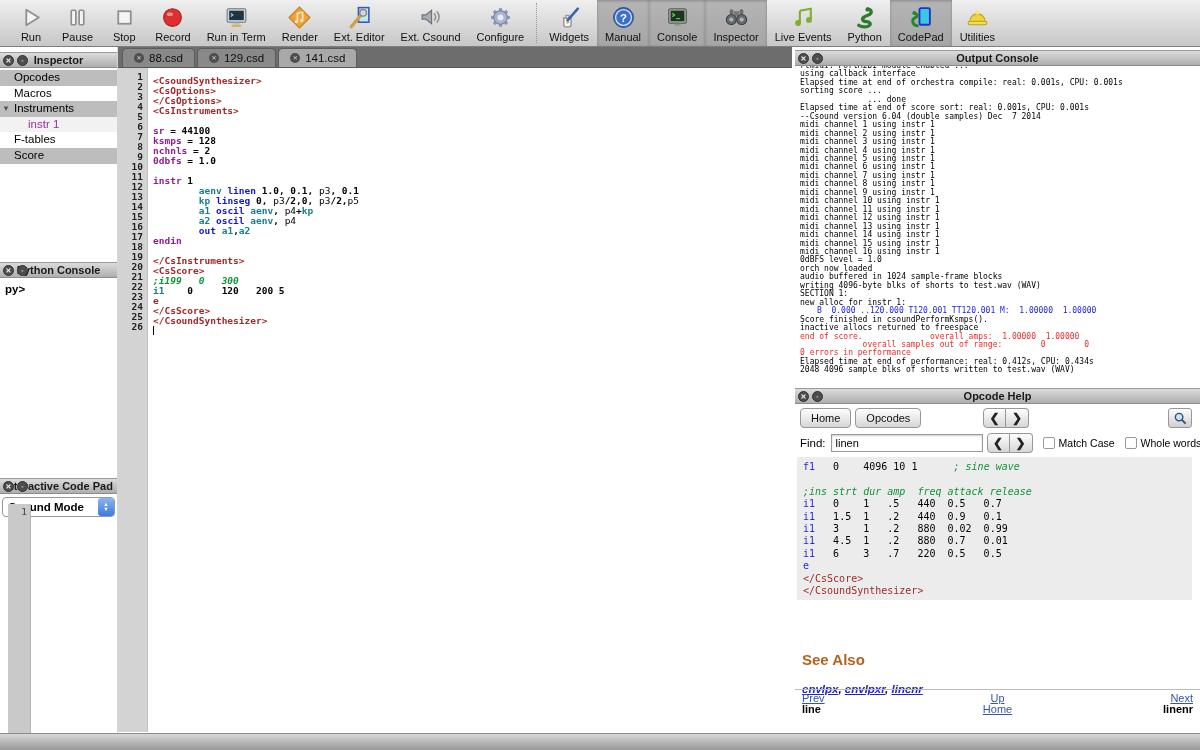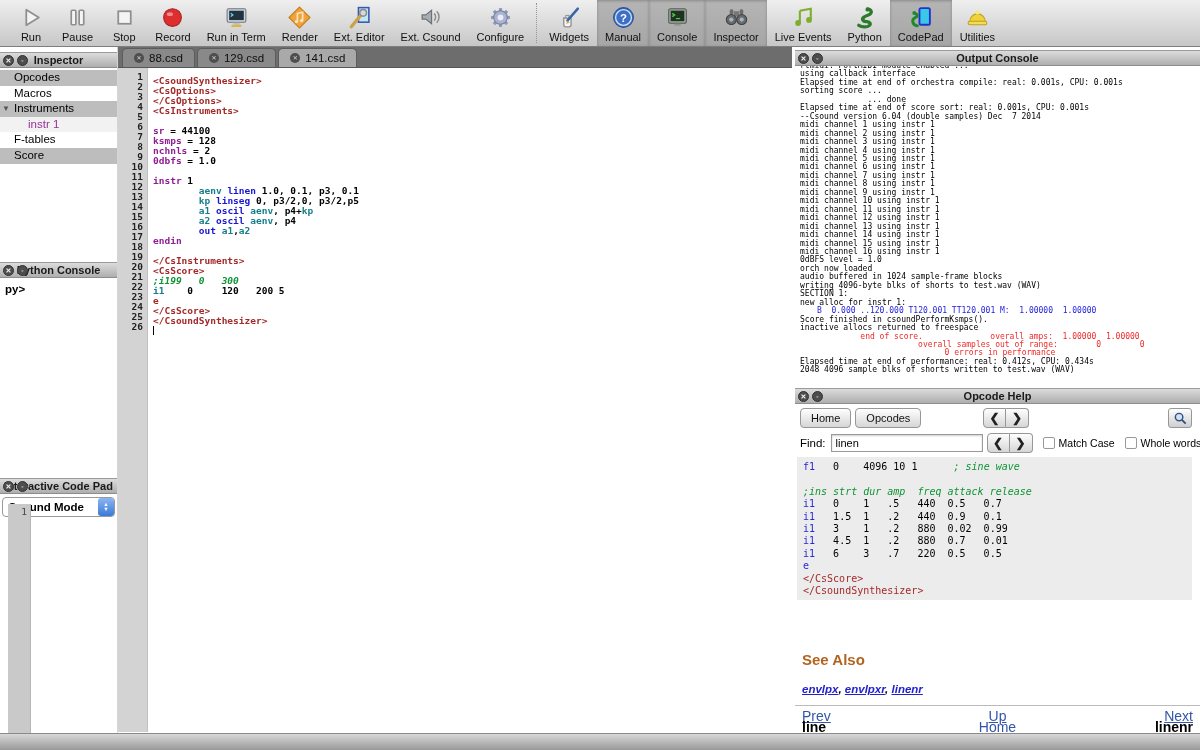--- a/index.html
+++ b/index.html
@@ -66,31 +66,31 @@
   #code-wrap { display:flex; height:664px; }
   #gutter { width:30px; background:#d3d3d3; border-right:1px solid #c0c0c0;
     text-align:right; padding:4px 4px 0 0;
     font:bold 9.5px/10px "DejaVu Sans Mono", monospace; color:#222; }
   #code { padding:8px 0 0 5px; font:bold 9.5px/10px "DejaVu Sans Mono", monospace;
     white-space:pre; color:#000; }
   .s-tag { color:#a32a2a; }
   .s-kw  { color:#8d1f93; }
   .s-op  { color:#1717d2; }
   .s-var { color:#157e8a; font-weight:bold; }
-  .s-b   { color:#000; font-weight:bold; }
+  .s-b   { color:#000; font-weight:normal; }
   .s-cmt { color:#0d9434; font-style:italic; }
   .s-p   { }
   .s-cur { display:inline-block; width:1px; height:9px; background:#000; vertical-align:-1px; }
 
   
   #right { position:absolute; left:795px; top:47px; width:405px; height:686px; }
   #output-panel { position:absolute; top:3px; left:0; right:0; height:333px; }
   #output-content { height:317px; overflow:hidden; padding-left:5px;
     font:8px/8.45px "DejaVu Sans Mono", monospace; color:#000; white-space:pre; }
-  .cl-k { color:#000; } .cl-b { color:#2222dd;padding-left:17px; } .cl-r { color:#ee2a2a;text-align:center; }
+  .cl-k { color:#000; } .cl-b { color:#2222dd;padding-left:17px; } .cl-r { color:#ee2a2a; }
   #output-content .cline:first-child { margin-top:-4px; }
 
   #help-panel { position:absolute; top:341px; left:0; right:0; bottom:0; background:#fff; }
   #help-toolbar { position:relative; height:27px; padding:4px 5px 0; display:flex; align-items:flex-start; }
   .hbtn { height:20px; padding:0 10px; background:linear-gradient(#fefefe,#d6d6d6);
     border:1px solid #979797; border-radius:4px; font-size:11px; line-height:18px; color:#111; }
   .hbtn + .hbtn { margin-left:4px; }
   .arrow-pair { position:absolute; left:188px; top:4px; display:flex; }
   .abtn { width:23px; height:20px; background:linear-gradient(#fefefe,#d6d6d6);
     border:1px solid #979797; text-align:center; font-size:12px; font-weight:bold;
@@ -111,22 +111,22 @@
   .cb-label { font-size:10.5px; color:#000; margin-left:4px; white-space:nowrap; }
 
   #help-content { position:absolute; top:67px; left:0; right:0; bottom:28px; overflow:hidden; }
   #example-block { background:#ececec; margin:2px 8px 0 2px; padding:4px 0 3px 6px;
     font:10px/12.4px "DejaVu Sans Mono", monospace; white-space:pre; color:#000; }
   #example-block .s-f { color:#2a2ad8; font-weight:normal; }
   #example-block .s-tag { font-weight:normal; }
   #see-also { margin:51px 0 0 7px; font-size:15px; font-weight:bold; color:#b4631e; }
   #see-links { margin:15px 0 0 7px; font-size:11.5px; font-style:italic; font-weight:bold; }
   #see-links a { color:#2222cc; }
-  #help-footer { position:absolute; left:0; right:0; bottom:0; height:28px;
-    border-top:1px solid #bbb; padding:2px 7px 0; font-size:14px; }
+  #help-footer { position:absolute; left:0; right:0; bottom:0; height:44px;
+    border-top:1px solid #bbb; padding:2px 7px 0; font-size:11px; }
   .foot-row { position:relative; height:11px; }
   .foot-row .fl { position:absolute; left:0; }
   .foot-row .fc { position:absolute; left:0; right:0; text-align:center; }
   .foot-row .fr { position:absolute; right:0; }
   .flink { color:#3355aa; text-decoration:underline; }
   .fbold { color:#000; font-weight:bold; }
 
   #bottombar { position:absolute; left:0; bottom:0; width:1200px; height:17px;
     background:linear-gradient(#d8d8d8,#999); border-top:1px solid #8a8a8a; }
 </style>

